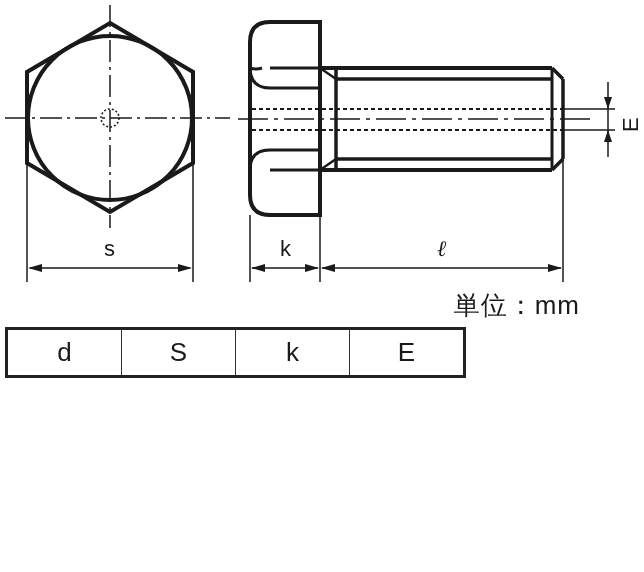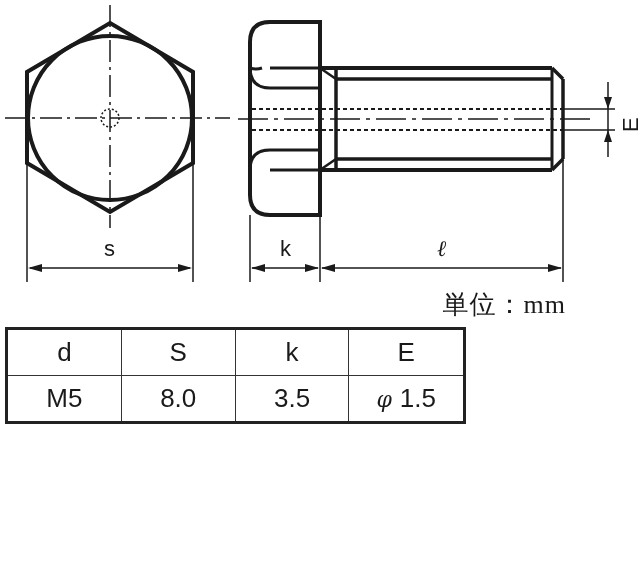--- a/index.html
+++ b/index.html
@@ -1,19 +1,19 @@
 <!DOCTYPE html>
 <html><head>
 <meta charset="utf-8">
 <style>
   html,body{margin:0;padding:0;background:#ffffff;}
   body{width:644px;height:572px;position:relative;overflow:hidden;font-family:"Liberation Sans",sans-serif;color:#1a1a1a;}
   #drawing{position:absolute;left:0;top:0;width:644px;height:290px;}
   .lbl{position:absolute;font-size:22px;line-height:1;}
-  #unit{position:absolute;right:78px;top:292px;font-size:26px;line-height:1;letter-spacing:1px;font-family:Liberation Serif, serif;}
+  #unit{position:absolute;right:64px;top:292px;font-size:26px;line-height:1;letter-spacing:1px;}
   table#spec{position:absolute;left:5px;top:327px;border-collapse:collapse;width:461px;}
   table#spec{border:3px solid #222;}
   table#spec td, table#spec th{border:1.5px solid #333;height:45px;padding:0;text-align:center;font-weight:normal;font-size:26px;width:115px;}
   .phi{font-family:"DejaVu Serif",serif;font-style:italic;font-size:22px;margin-right:8px;}
 </style>
 </head>
 <body>
 
 <svg id="drawing" viewBox="0 0 644 290" xmlns="http://www.w3.org/2000/svg">
   <g fill="none" stroke="#1a1a1a">
@@ -86,20 +86,14 @@
 <div id="unit">単位：mm</div>
 
 <table id="spec">
   <tbody>
       <tr>
     <th>d</th>
     <th>S</th>
     <th>k</th>
     <th>E</th>
   </tr>
-  <tr>
-    <td>M5</td>
-    <td>8.0</td>
-    <td>3.5</td>
-    <td><span class="phi">φ</span><span>1.5</span></td>
-  </tr>
 </tbody>
   </table>
 
 </body></html>

